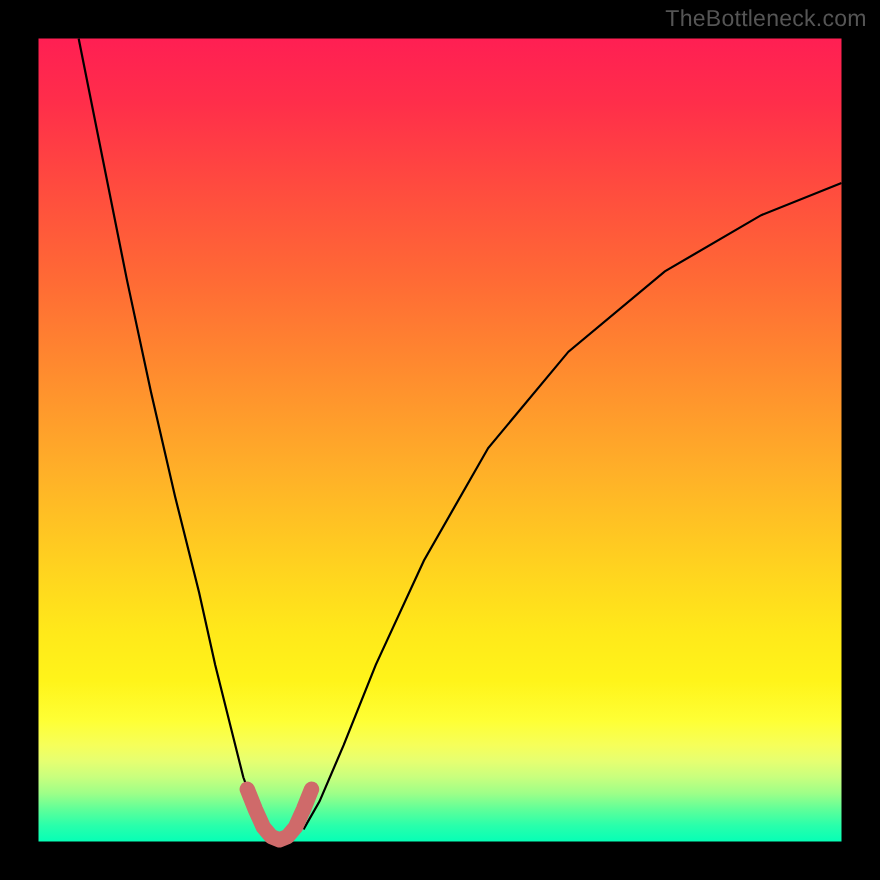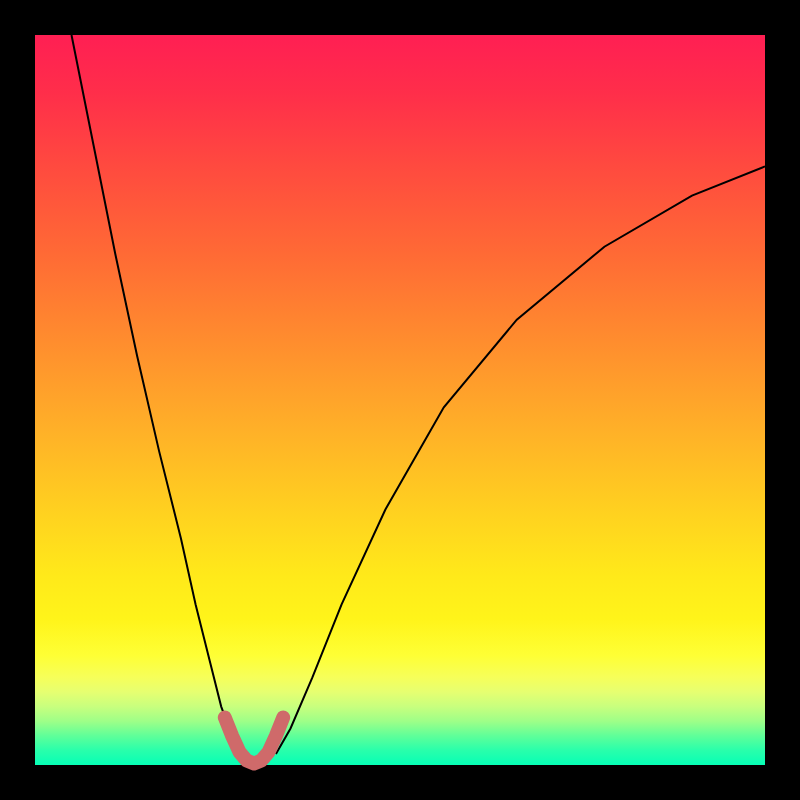--- a/index.html
+++ b/index.html
@@ -75,20 +75,21 @@
     stroke-width: 14;
     stroke-linecap: round;
     stroke-linejoin: round;
   }
 </style>
 </head>
 <body>
 
 <div class="frame">
 
+  <div class="watermark">TheBottleneck.com</div>
 
   <div class="plot-area">
     <svg class="curves" viewBox="0 0 730 730" preserveAspectRatio="none">
       <path id="left-branch" class="thin" d="M36.5 0.0 L58.4 109.5 L80.3 219.0 L102.2 321.2 L124.1 416.1 L146.0 503.7 L160.6 569.4 L175.2 627.8 L186.2 671.6 L197.1 700.8 L205.9 719.0"></path>
       <path id="right-branch" class="thin" d="M240.9 719.0 L255.5 693.5 L277.4 642.4 L306.6 569.4 L350.4 474.5 L408.8 372.3 L481.8 284.7 L569.4 211.7 L657.0 160.6 L730.0 131.4"></path>
       <path id="valley" class="thin" d="M197.1 700.8 L204.4 716.9 L211.7 725.6 L219.0 728.5 L226.3 725.6 L233.6 716.9 L240.9 700.8"></path>
       <path id="hl" class="thick" d="M189.8 682.5 L197.1 700.8 L204.4 716.9 L211.7 725.6 L219.0 728.5 L226.3 725.6 L233.6 716.9 L240.9 700.8 L248.2 682.5"></path>
     </svg>
   </div>
 

